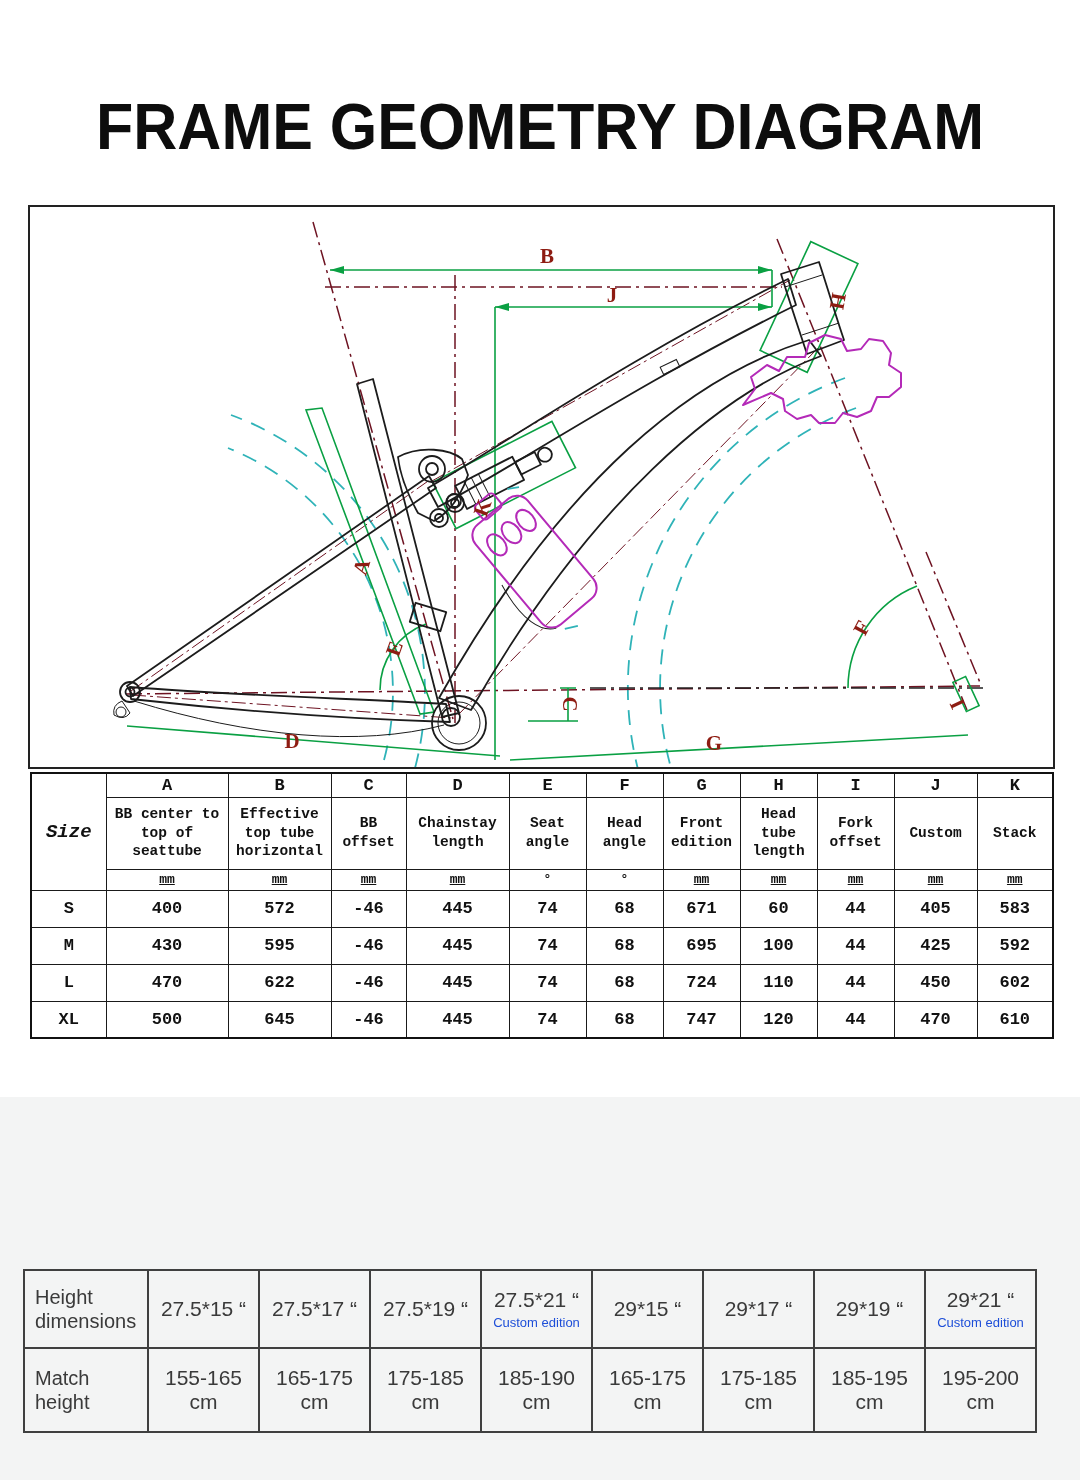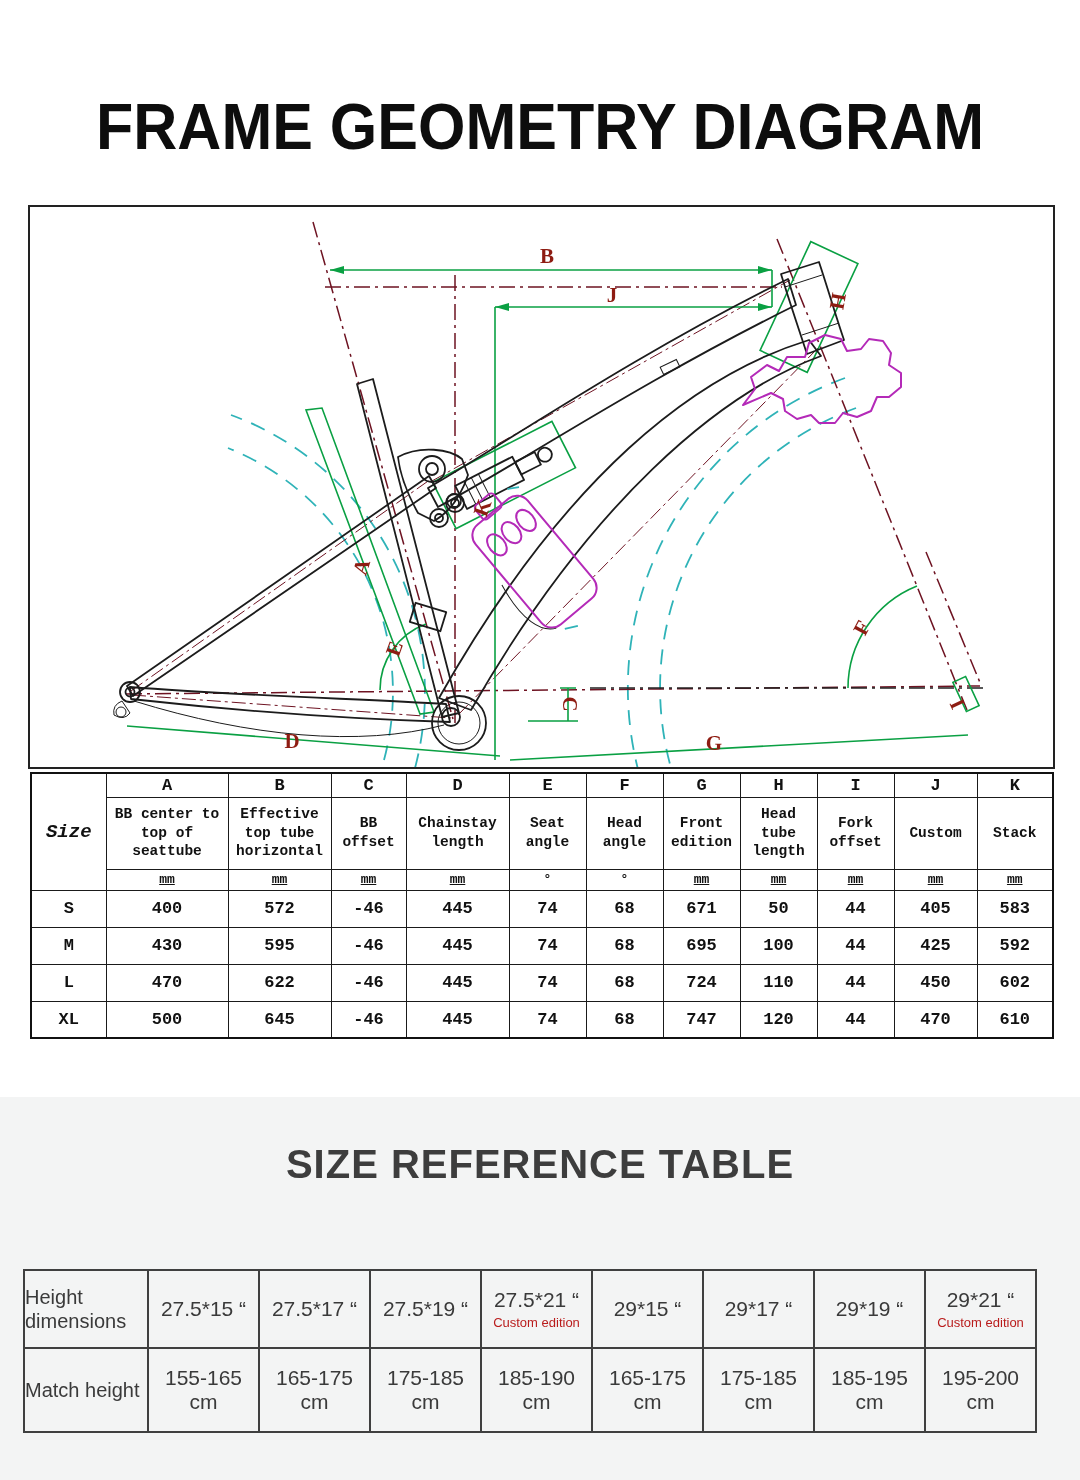--- a/index.html
+++ b/index.html
@@ -57,23 +57,23 @@
     position:absolute; top:40px; left:0; width:1080px; text-align:center;
     font-size:40px; font-weight:bold; color:#3d3d3d; line-height:1.35; letter-spacing:1px;
   }
   .ref {
     position:absolute; left:23px; top:172px; width:1014px;
     border-collapse:collapse; table-layout:fixed; color:#3a3a3a;
   }
   .ref td { border:2px solid #3f3f3f; text-align:center; vertical-align:middle; padding:0; }
   .ref .r1 td { height:78px; }
   .ref .r2 td { height:84px; }
-  .ref .lab { text-align:left; font-size:20px; line-height:1.2; }
+  .ref .lab { text-align:left; padding-left:10px; font-size:20px; line-height:1.2; }
   .ref .dim { font-size:21px;text-align:center; }
-  .ref .note { font-size:13px; margin-top:3px; color:#b91c1c; }
+  .ref .note { font-size:13px; margin-top:3px; color:#1d4ed8; }
   .ref .match { font-size:21px; line-height:1.15; }
 </style>
 </head>
 <body>
 
 <h1 class="page-title">FRAME GEOMETRY DIAGRAM</h1>
 
 <div class="diagram-box">
   <svg width="1023" height="560" viewBox="0 0 1023 560">
 
@@ -251,21 +251,21 @@
   <tbody id="geoBody">
       <tr>
         <td class="gs">S</td>
         <td class="gv">400</td>
         <td class="gv">572</td>
         <td class="gv">-46</td>
         <td class="gv">445</td>
         <td class="gv">74</td>
         <td class="gv">68</td>
         <td class="gv">671</td>
-        <td class="gv">50</td>
+        <td class="gv">60</td>
         <td class="gv">44</td>
         <td class="gv">405</td>
         <td class="gv">583</td>
       </tr>
       <tr>
         <td class="gs">M</td>
         <td class="gv">430</td>
         <td class="gv">595</td>
         <td class="gv">-46</td>
         <td class="gv">445</td>
@@ -303,21 +303,20 @@
         <td class="gv">120</td>
         <td class="gv">44</td>
         <td class="gv">470</td>
         <td class="gv">610</td>
       </tr>
     </tbody>
 </table>
 
 <div class="ref-section">
   <div class="ref-title">
-    <div>SIZE REFERENCE TABLE</div>
   </div>
   <table class="ref">
     <colgroup>
       <col style="width:124px">
       <col style="width:111px">
         <col style="width:111px">
         <col style="width:111px">
         <col style="width:111px">
       <col style="width:111px">
         <col style="width:111px">

